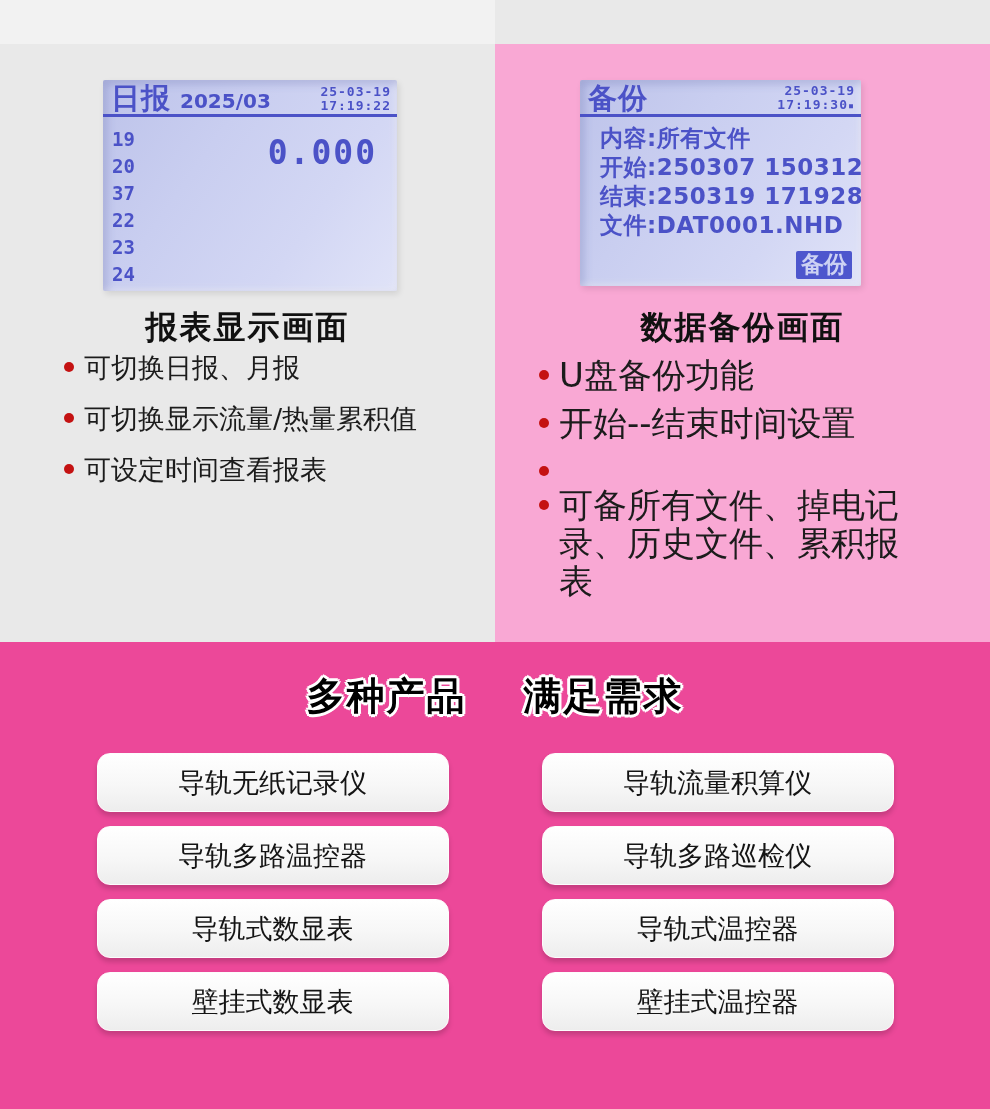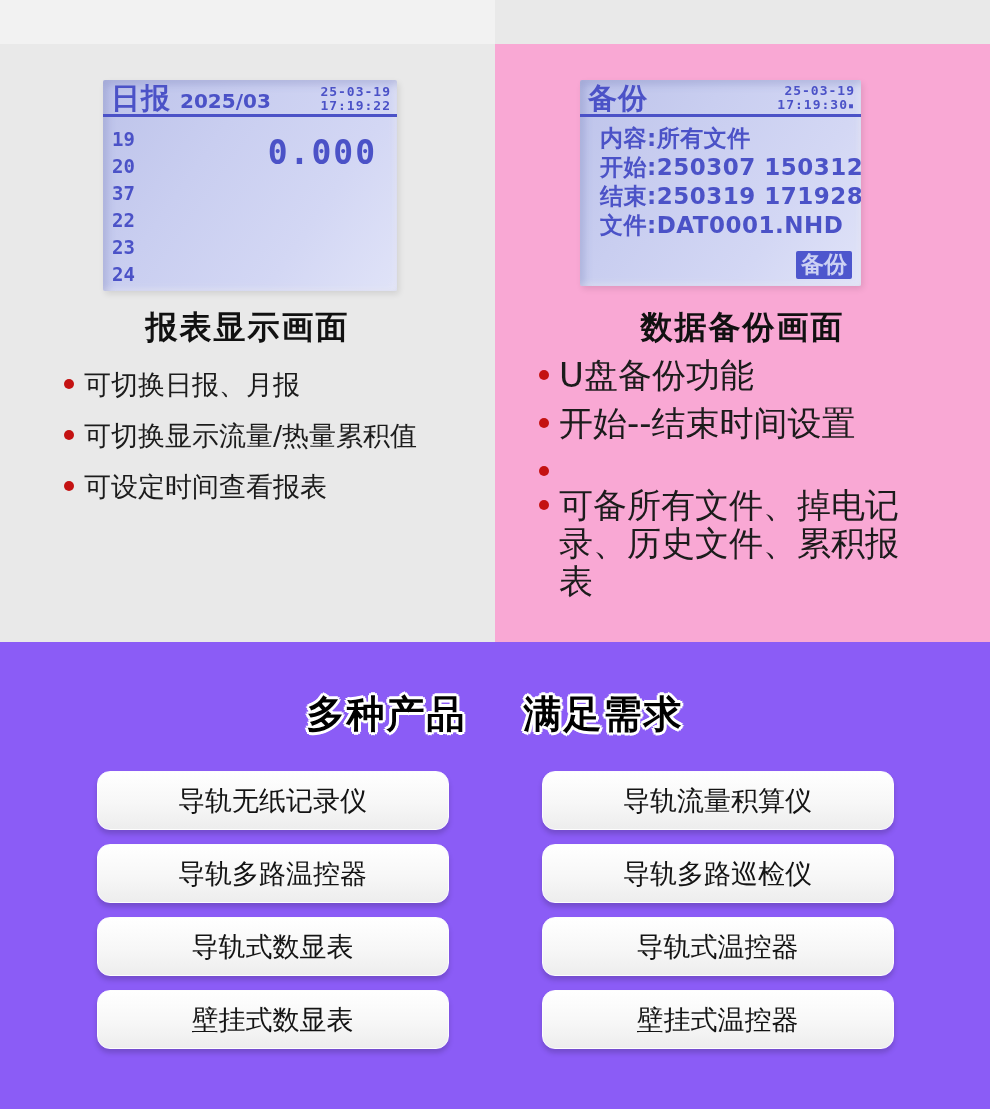--- a/index.html
+++ b/index.html
@@ -47,32 +47,32 @@
 
   .lcd-lines { padding:7px 4px 0 20px; }
   .lcd-line  { font-size:23px; font-weight:700; line-height:29px; letter-spacing:.5px; white-space:nowrap; }
   .lcd-badge { position:absolute; right:9px; bottom:7px; background:#4d56cd; color:#ccd1f3;
                font-size:23px; font-weight:700; line-height:27px; padding:0 5px 1px; border-radius:2px; }
 
   
   .caption { position:absolute; top:262px; width:100%; text-align:center;
              font-size:32px; font-weight:700; color:#111; letter-spacing:2px; }
   .bullets { position:absolute; list-style:none; }
-  .panel.left  .bullets { left:64px; top:320px; }
+  .panel.left  .bullets { left:64px; top:303px; }
   .panel.right .bullets { left:44px; top:312px; }
   .bullet { display:flex; color:#1c1c1c; }
   .panel.left  .bullet { font-size:27px; line-height:41px; margin-bottom:10px; }
   .panel.right .bullet { font-size:34px; line-height:38px; margin-bottom:10px; }
   .bullet .dot { flex:none; width:10px; height:10px; border-radius:50%; background:#c41212; margin-right:10px; }
   .panel.left  .bullet .dot { margin-top:15px; }
   .panel.right .bullet .dot { margin-top:14px; }
   .panel.right .bullet .txt { max-width:372px; }
 
   
-  .products { height:467px; background:#8b5cf6; padding-top:47px; }
+  .products { height:467px; background:#ec4899; padding-top:29px; }
   .products-title { text-align:center; font-size:38px; font-weight:700; color:#000;
     letter-spacing:2px; line-height:50px;
     text-shadow:3px 0 0 #fff,-3px 0 0 #fff,0 3px 0 #fff,0 -3px 0 #fff,
                 2px 2px 0 #fff,-2px 2px 0 #fff,2px -2px 0 #fff,-2px -2px 0 #fff; }
   .products-title .t2 { margin-left:42px; }
   .product-grid { margin-top:32px; display:grid; grid-template-columns:352px 352px;
                   grid-template-rows:repeat(4,59px); column-gap:93px; row-gap:14px;
                   grid-auto-flow:column; justify-content:center; }
   .pbtn { display:flex; align-items:center; justify-content:center;
           background:linear-gradient(180deg,#ffffff 0%,#f7f7f7 55%,#ededed 100%);

